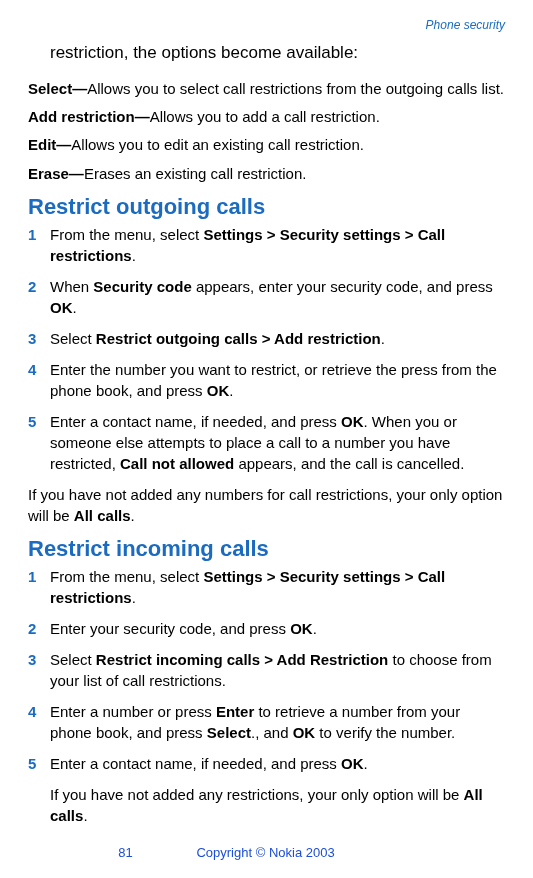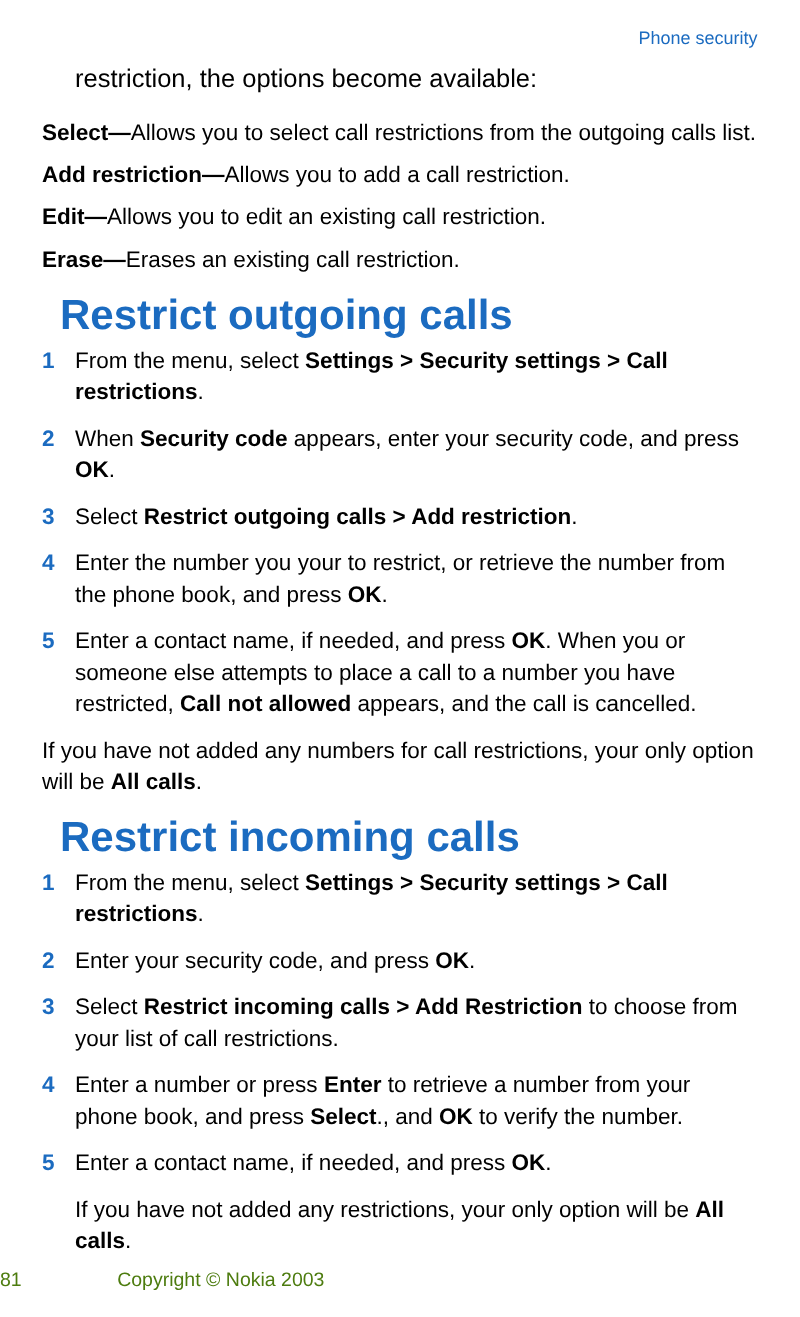--- a/index.html
+++ b/index.html
@@ -8,39 +8,40 @@
     height: 878px;
     font-family: Arial, Helvetica, sans-serif;
     background: #fff;
     position: relative;
     padding: 18px 28px 0 28px;
     color: #000;
   }
   .header {
     text-align: right;
     color: #1b6bc0;
+    font-style: italic;
     font-size: 12px;
     margin-bottom: 10px;
   }
   .intro {
     font-size: 17px;
     margin: 0 0 14px 22px;
     line-height: 1.35;
   }
   .def {
     font-size: 15px;
     margin: 0 0 8px 0;
     line-height: 1.35;
   }
   .def .term { font-weight: bold; }
   .section-h {
     color: #1b6bc0;
     font-weight: bold;
-    font-size: 28px;
-    margin: 10px 0 4px 12px;
+    font-size: 22px;
+    margin: 10px 0 4px 0;
   }
   ol.steps {
     list-style: none;
     counter-reset: step;
     margin: 0 0 8px 0;
   }
   ol.steps > li {
     counter-increment: step;
     position: relative;
     padding-left: 22px;
@@ -66,23 +67,23 @@
     font-size: 15px;
     line-height: 1.4;
     margin: 0 0 24px 22px;
   }
   strong { font-weight: bold; }
   .footer {
     position: absolute;
     bottom: 18px;
     left: 0;
     width: 453px;
-    text-align: left;
+    text-align: center;
     font-size: 13px;
-    color: #4d7c0f;
+    color: #1d4ed8;
   }
   .footer .pagenum { display:inline-block; margin-right: 60px; }
 </style>
 </head>
 <body>
 
 <div class="header">Phone security</div>
 
 <p class="intro">restriction, the options become available:</p>
 
@@ -105,21 +106,21 @@
   <li>
     <span>From the menu, select </span><strong>Settings &gt; Security settings &gt; Call restrictions</strong><span>.</span>
   </li>
   <li>
     <span>When </span><strong>Security code</strong><span> appears, enter your security code, and press </span><strong>OK</strong><span>.</span>
   </li>
   <li>
     <span>Select </span><strong>Restrict outgoing calls &gt; Add restriction</strong><span>.</span>
   </li>
   <li>
-    <span>Enter the number you your to restrict, or retrieve the number from the phone book, and press </span><strong>OK</strong><span>.</span>
+    <span>Enter the number you want to restrict, or retrieve the press from the phone book, and press </span><strong>OK</strong><span>.</span>
   </li>
   <li>
     <span>Enter a contact name, if needed, and press </span><strong>OK</strong><span>. When you or someone else attempts to place a call to a number you have restricted, </span><strong>Call not allowed</strong><span> appears, and the call is cancelled.</span>
   </li>
 </ol>
 
 <p class="body-p">
   <span>If you have not added any numbers for call restrictions, your only option will be </span><strong>All calls</strong><span>.</span>
 </p>
 

